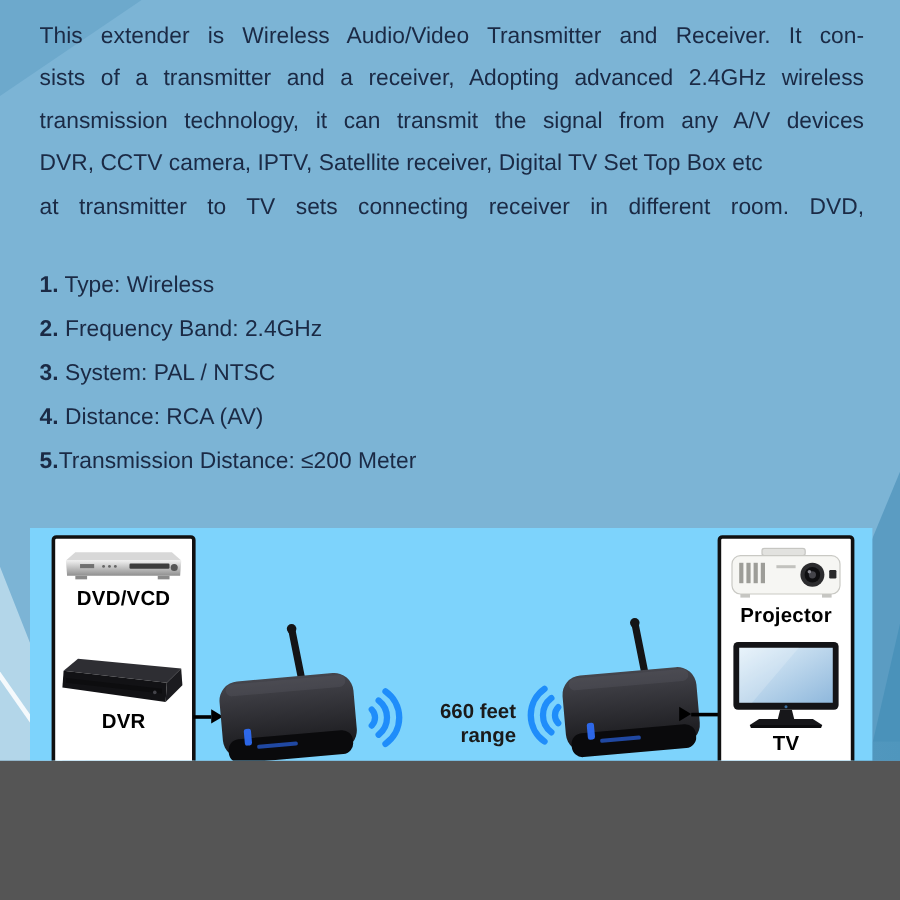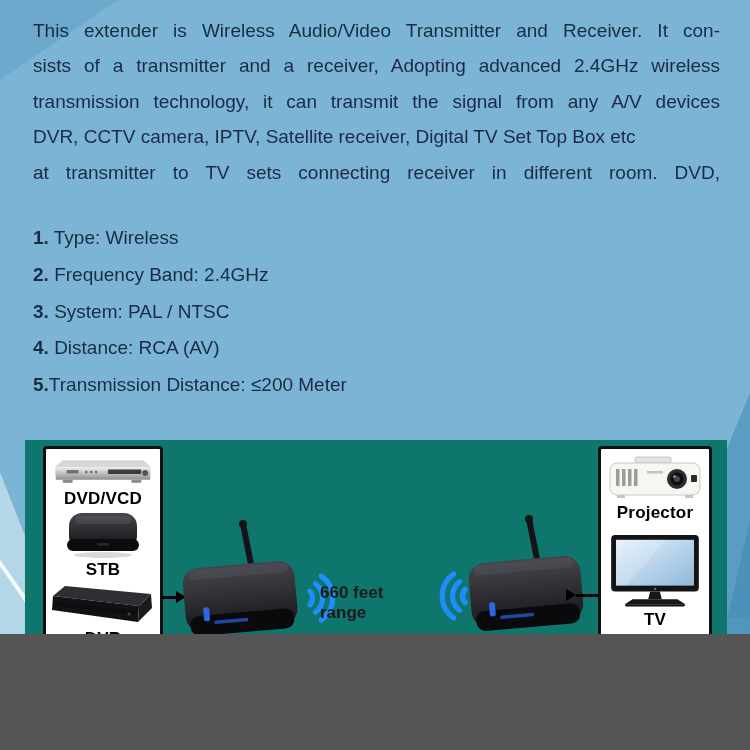--- a/index.html
+++ b/index.html
@@ -22,38 +22,38 @@
   .intro{position:absolute;left:33px;top:13px;width:687px;color:#1b2a45;font-size:19px;}
   .intro .line{height:35.4px;line-height:35.4px;text-align:justify;text-align-last:justify;overflow:hidden;}
   .intro .line.last{text-align-last:left;}
 
   
   .specs{position:absolute;left:33px;top:220px;width:520px;color:#1b2a45;font-size:19px;}
   .spec{height:36.8px;line-height:36.8px;white-space:pre;}
   .spec .num{font-weight:bold;}
 
   
-  .stage{position:absolute;left:25px;top:440px;width:702px;height:296px;background:#0f766e;}
+  .stage{position:absolute;left:25px;top:440px;width:702px;height:296px;background:#7dd3fc;}
 
   .panel{position:absolute;top:6px;height:285px;background:#fff;border:3px solid #101010;border-radius:4px;
     display:flex;flex-direction:column;align-items:center;justify-content:space-between;
     padding:7px 2px;box-sizing:border-box;}
   .panel.left{left:18px;width:120px;}
   .panel.right{left:573px;width:114px;}
   .device{display:flex;flex-direction:column;align-items:center;gap:1px;}
   .dev-label{font-size:17px;font-weight:bold;color:#000;letter-spacing:.2px;}
 
   .unit{position:absolute;width:135px;height:140px;}
   .unit.tx{left:152px;top:76px;}
   .unit.rx{left:438px;top:73px;}
   .wifi{position:absolute;width:40px;height:64px;}
   .wifi.tx{left:281px;top:126px;}
   .wifi.rx{left:404px;top:124px;transform:scaleX(-1);}
 
-  .range-label{position:absolute;left:295px;top:143px;width:110px;text-align:left;
+  .range-label{position:absolute;left:295px;top:143px;width:110px;text-align:right;
     font-size:17px;font-weight:600;color:#1a1a1a;}
 
   .arrow{position:absolute;display:flex;align-items:center;height:12px;}
   .arrow .shaft{height:3px;background:#000;}
   .arrow .head{width:0;height:0;border-top:6px solid transparent;border-bottom:6px solid transparent;border-left:10px solid #000;}
   .arrow.a1{left:136px;top:151px;}
   .arrow.a1 .shaft{width:15px;}
   .arrow.a2{left:541px;top:149px;}
   .arrow.a2 .shaft{width:23px;}
 </style>
@@ -101,36 +101,20 @@
           <rect x="58" y="13.5" width="34" height="4.5" rx="1" fill="#3c3c3c"></rect>
           <rect x="16" y="14" width="12" height="3.5" fill="#707070"></rect>
           <circle cx="36" cy="16" r="1.2" fill="#666"></circle>
             <circle cx="41" cy="16" r="1.2" fill="#666"></circle>
             <circle cx="46" cy="16" r="1.2" fill="#666"></circle>
           <circle cx="96" cy="17" r="3" fill="#555"></circle>
           <rect x="12" y="24" width="10" height="3" fill="#8a8a8a"></rect>
             <rect x="82" y="24" width="10" height="3" fill="#8a8a8a"></rect>
         </svg>
         <div class="dev-label">DVD/VCD</div>
-      </div>
-      <div class="device">
-        <svg width="88" height="50" viewBox="0 0 88 50">
-          <defs>
-              <linearGradient id="gStb" x1="0" y1="0" x2="0" y2="1">
-            <stop offset="0" stop-color="#46464c"></stop>
-                <stop offset="1" stop-color="#101013"></stop>
-              </linearGradient>
-            </defs>
-          <ellipse cx="44" cy="46" rx="29" ry="3" fill="rgba(0,0,0,.15)"></ellipse>
-          <rect x="10" y="4" width="68" height="36" rx="13" fill="url(#gStb)"></rect>
-          <rect x="8" y="30" width="72" height="12" rx="6" fill="#0c0c0e"></rect>
-          <rect x="16" y="7" width="56" height="8" rx="4" fill="#6a6a72" opacity=".3"></rect>
-          <rect x="38" y="34" width="12" height="2.5" fill="#2a2a2e"></rect>
-        </svg>
-        <div class="dev-label">STB</div>
       </div>
       <div class="device">
         <svg width="104" height="48" viewBox="0 0 104 48">
           <polygon points="14,6 100,14 88,26 2,16" fill="#2e2e33"></polygon>
           <polygon points="2,16 88,26 87,42 1,30" fill="#121215"></polygon>
           <polygon points="88,26 100,14 101,28 87,42" fill="#1b1b1f"></polygon>
           <polygon points="4,22 84,31 84,35 4,26" fill="#0a0a0c" opacity=".6"></polygon>
           <circle cx="78" cy="34" r="1.5" fill="#44444a"></circle>
         </svg>
         <div class="dev-label">DVR</div>

